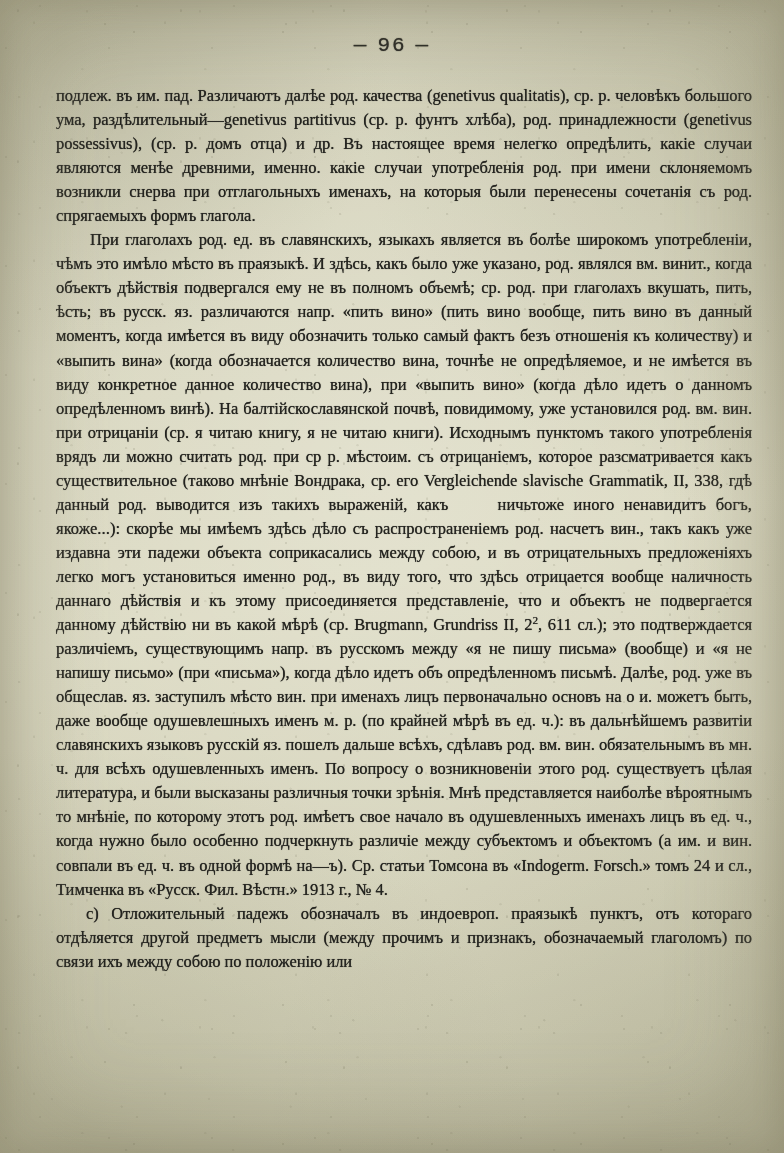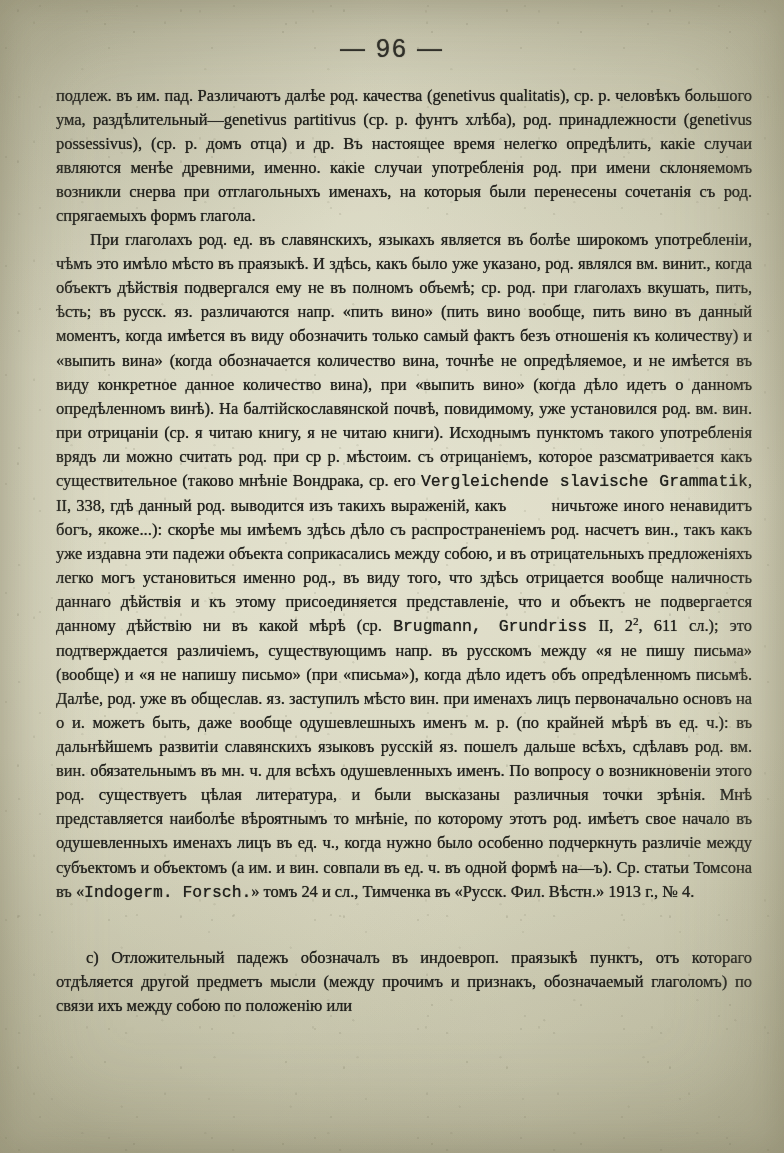--- a/index.html
+++ b/index.html
@@ -53,22 +53,22 @@
     box-shadow: inset 0 0 90px 26px rgba(108,104,74,.32),
                 inset 0 0 26px 6px rgba(120,116,86,.20);
   }
 
   .page-number {
     position: absolute;
     top: 34px;
     left: 0;
     right: 0;
     text-align: center;
-    font-family: Liberation Sans, sans-serif;
-    font-size: 25px;
+    font-family: Liberation Mono, monospace;
+    font-size: 21px;
     letter-spacing: 2px;
     color: #2a2a26;
     text-shadow: 0 0 1.1px rgba(40,40,34,.8);
   }
   .page-number .rule { display: inline-block; padding: 0 9px; }
 
   .body {
     position: absolute;
     left: 56px;
     top: 84px;
@@ -79,23 +79,23 @@
     color: #23231f;
     text-align: justify;
     text-justify: inter-word;
     text-shadow: 0 0 .8px rgba(35,35,30,.75), .25px .15px .5px rgba(45,45,38,.35);
   }
   .body p {
     margin: 0;
     text-indent: 0;
   }
   .body p.indent { text-indent: 34px; }
-  .body p.indent-sm { text-indent: 30px; margin-top: 41px; }
+  .body p.indent-sm { text-indent: 30px; }
 
-  .lat { font-family: Liberation Mono, monospace; }
+  .lat { font-family: Liberation Serif, serif; }
   b.cs {
     font-weight: 400;
     letter-spacing: .1px;
     margin-left: 40px;
   }
   sup { font-size: .68em; vertical-align: super; line-height: 0; }
 
   
   .inkfade {
     position: absolute;

